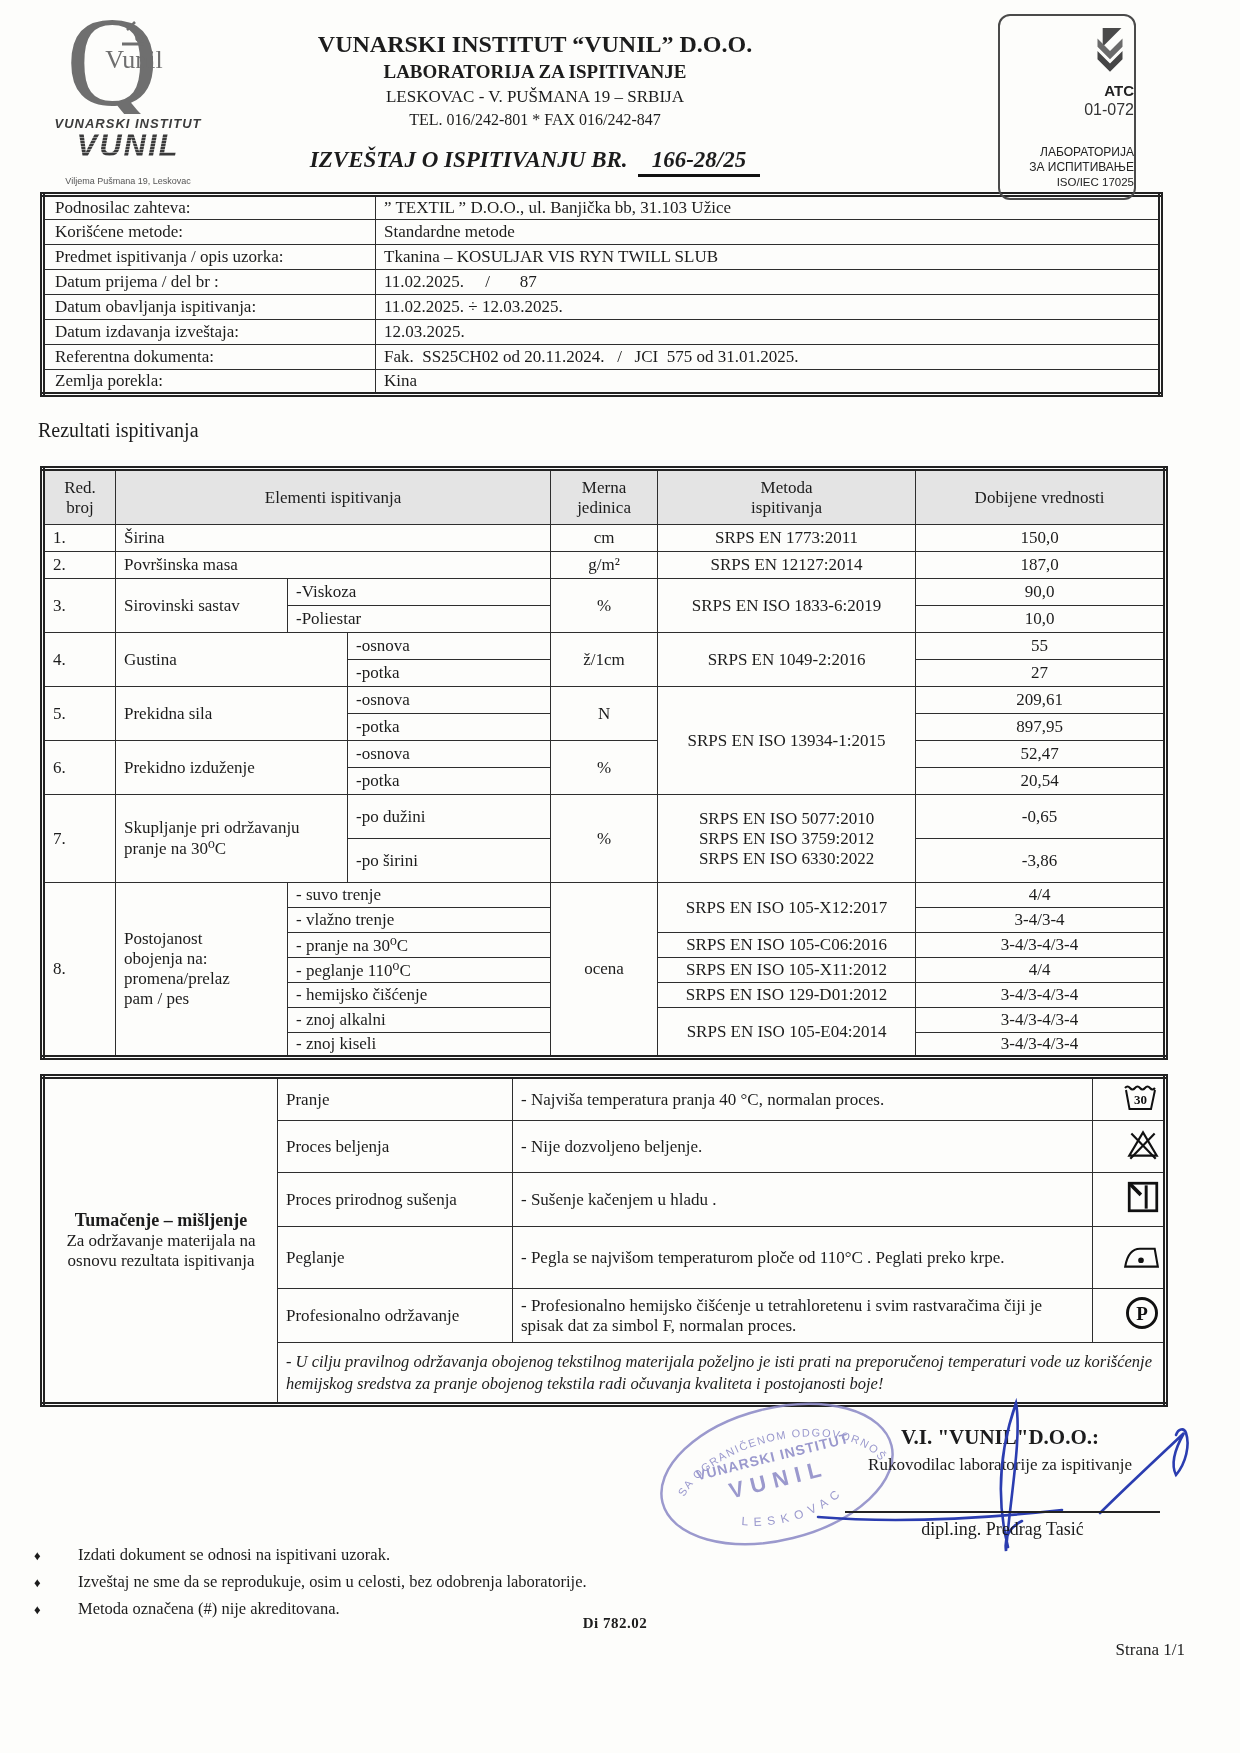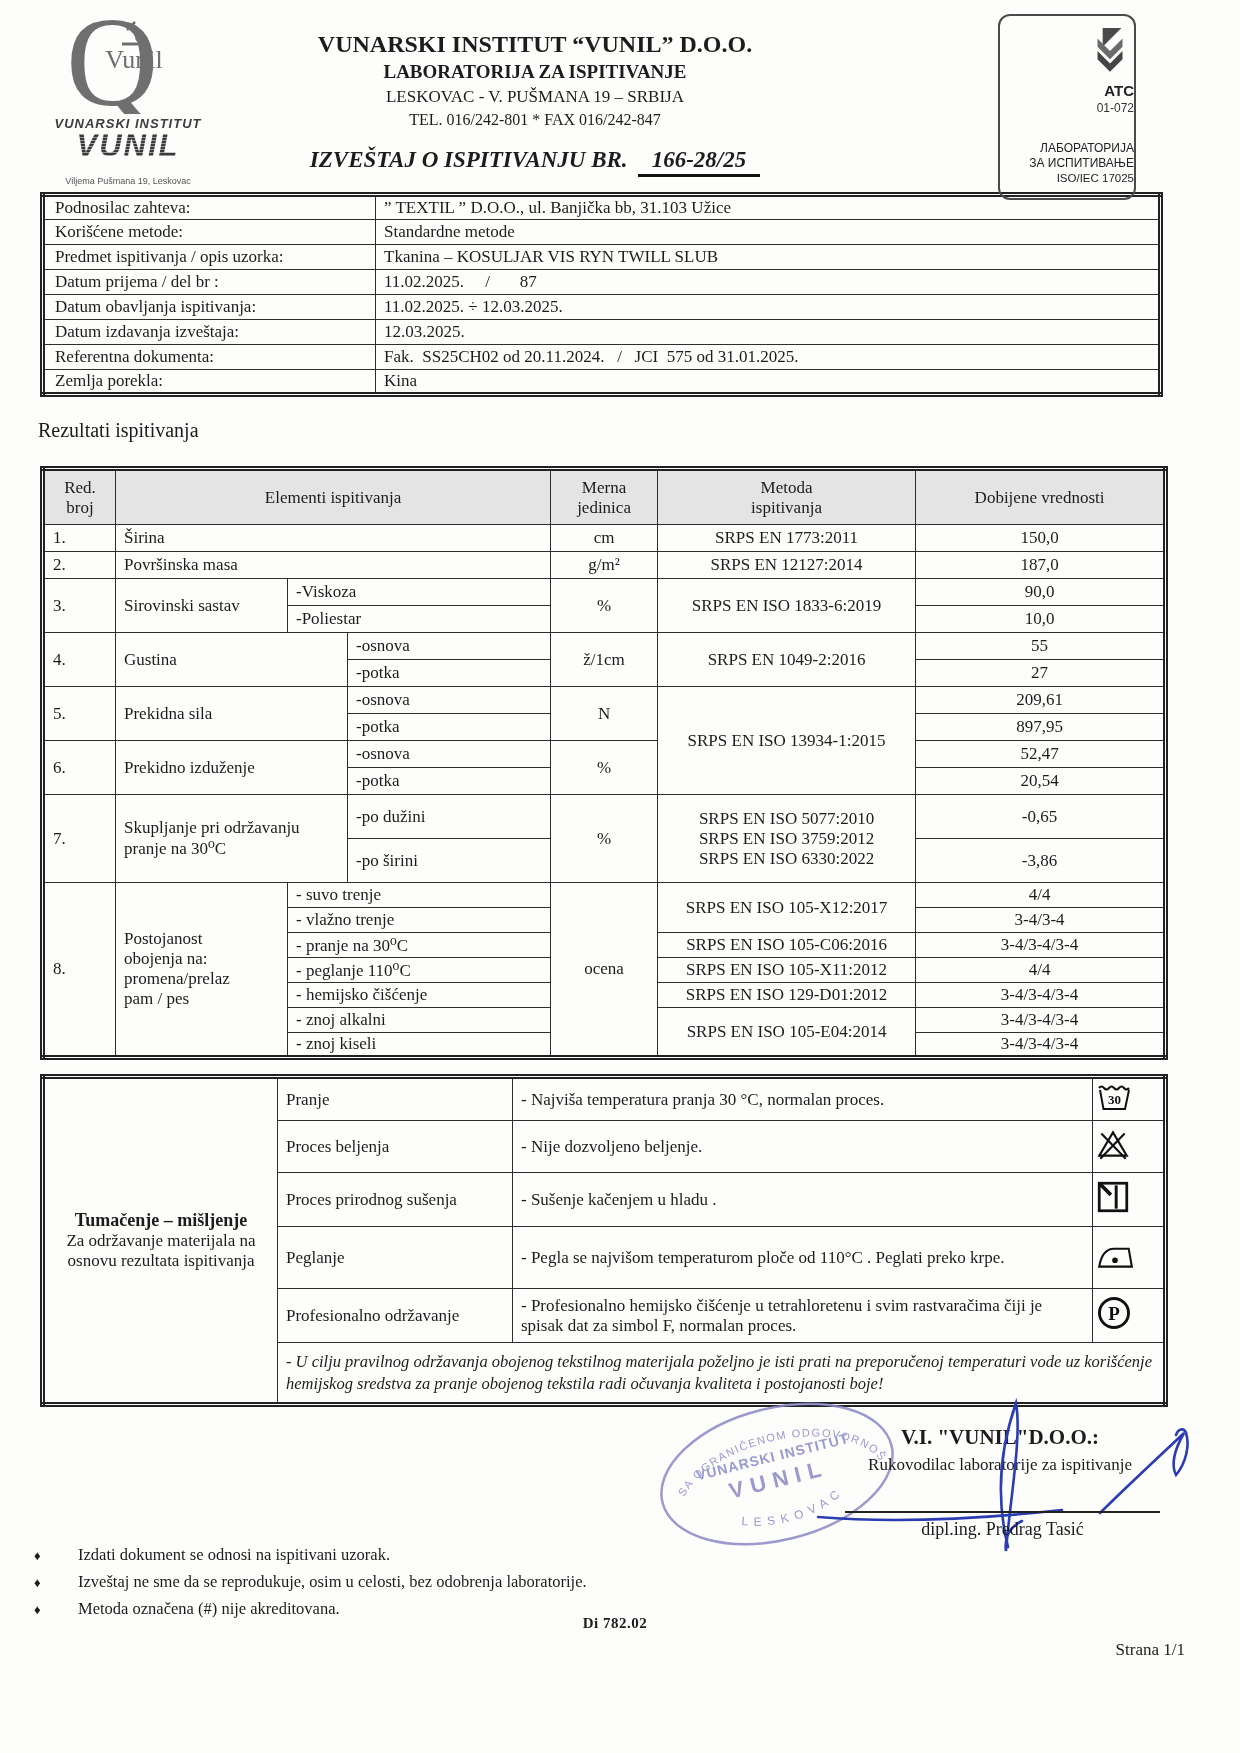--- a/index.html
+++ b/index.html
@@ -20,21 +20,21 @@
   .org-name{font-size:24px;font-weight:bold;line-height:30px;}
   .org-sub{font-size:19px;font-weight:bold;line-height:26px;}
   .org-addr{font-size:17px;line-height:24px;}
   .org-tel{font-size:16px;line-height:22px;}
   .report-title{margin-top:16px;font-size:23px;font-weight:bold;font-style:italic;}
   .report-no{display:inline-block;border-bottom:3.5px solid #111;padding:0 14px 1px 14px;margin-left:10px;}
   .badge{position:absolute;left:998px;top:14px;width:138px;height:186px;box-sizing:border-box;
          border:2px solid #4a4a4a;border-radius:12px;text-align:right;
          font-family:"Liberation Sans",sans-serif;}
   .badge-atc{font-size:15px;font-weight:bold;color:#222;margin-top:2px;}
-  .badge-code{font-size:12px;color:#333;margin-top:2px;padding-left:26px;}
+  .badge-code{font-size:16px;color:#333;margin-top:2px;padding-left:26px;}
   .badge-l{font-size:12px;color:#222;line-height:15px;}
   .badge-iso{font-size:11.5px;color:#222;margin-top:1px;}
   .badge-lines{margin-top:26px;}
   
   table.doc{border-collapse:collapse;table-layout:fixed;margin-left:40px;width:1123px;
             font-size:17px;}
   table.doc{border:5px double #222;}
   table.doc td,table.doc th{border:1.6px solid #2e2e2e;padding:1px 8px;vertical-align:middle;
             font-weight:normal;overflow:hidden;}
   .info-table tr{height:25px;}
@@ -44,21 +44,21 @@
   table.res th{background:#e4e4e4;text-align:center;}
   .pre{white-space:pre-line;}
   .c{text-align:center;}
   .l{text-align:left;padding-left:12px;}
   tr.h56{height:56px;} tr.h27{height:27px;} tr.h44{height:44px;} tr.h25{height:25px;}
   tr.t44{height:44px;} tr.t52{height:52px;} tr.t54{height:54px;} tr.t62{height:62px;}
   .interp{margin-top:14px;}
   .interp .head-cell{text-align:center;vertical-align:middle;}
   .interp .head-title{font-weight:bold;font-size:18px;}
   .interp .head-sub{font-size:17px;}
-  .interp td.ic{padding:2px;text-align:left;}
+  .interp td.ic{padding:2px;text-align:right;}
   .note-cell{font-style:italic;font-size:16.5px;line-height:22px;padding:4px 10px;}
   
   .sigblock{position:relative;height:135px;}
   .sig-company{position:absolute;left:820px;top:18px;width:360px;text-align:center;
                font-size:21px;font-weight:bold;}
   .sig-role{position:absolute;left:820px;top:48px;width:360px;text-align:center;font-size:17px;}
   .sig-line{position:absolute;left:845px;top:104px;width:315px;border-top:2px solid #222;}
   .sig-name{position:absolute;left:860px;top:112px;width:285px;text-align:center;font-size:18px;}
   .stamp{position:absolute;left:652px;top:-8px;transform:rotate(-14deg);opacity:.85;}
   .sig-scribble{position:absolute;left:800px;top:-18px;}
@@ -303,21 +303,21 @@
         <col style="width:580px">
         <col style="width:73px">
       </colgroup>
     <tbody>
       <tr class="t44">
         <td rowspan="6" class="head-cell">
           <div class="head-title">Tumačenje – mišljenje</div>
           <div class="head-sub">Za održavanje materijala na osnovu rezultata ispitivanja</div>
         </td>
         <td class="l">Pranje</td>
-        <td class="l">-  Najviša temperatura pranja 30 °C, normalan proces.</td>
+        <td class="l">-  Najviša temperatura pranja 40 °C, normalan proces.</td>
         <td class="ic">
           <svg class="icon-svg" width="40" height="32" viewBox="0 0 38 32">
             <path d="M3 7 Q5.5 4 8 7 T13 7 T18 7 T23 7 T28 7 T33 7"></path>
             <path d="M4 9 L7.5 28 L29 28 L33 9"></path>
             <text x="18.5" y="23" text-anchor="middle" font-size="13" font-weight="bold" fill="#111" stroke="none">30</text>
           </svg>
         </td>
       </tr>
       <tr class="t52">
         <td class="l">Proces beljenja</td>

